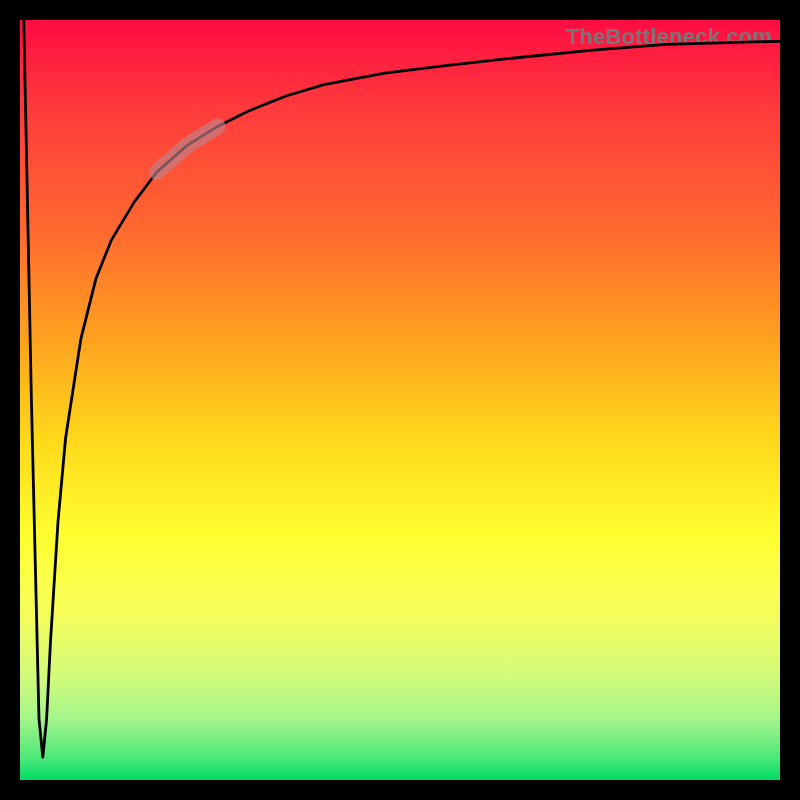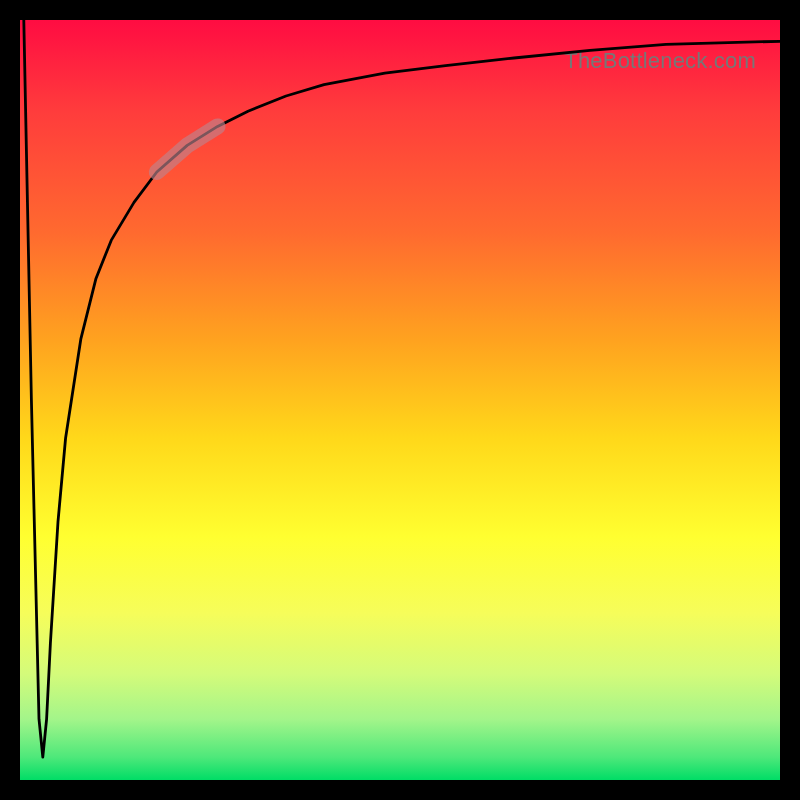--- a/index.html
+++ b/index.html
@@ -33,27 +33,26 @@
       #f6fd5a 78%,
       #d4fb7a 86%,
       #a3f58a 92%,
       #4ee87a 97%,
       #00dd66 100%
     );
   }
   .watermark {
     position: absolute;
     top: 4px;
-    right: 24px;
+    right: 8px;
     color: #777;
     font-size: 22px;
-    font-weight: 400;
+    font-weight: 700;
     letter-spacing: 0.2px;
     user-select: none;
-    margin-top: 24px;
   }
   svg.curve {
     position: absolute;
     left: 0;
     top: 0;
     width: 760px;
     height: 760px;
     overflow: visible;
   }
 </style>

